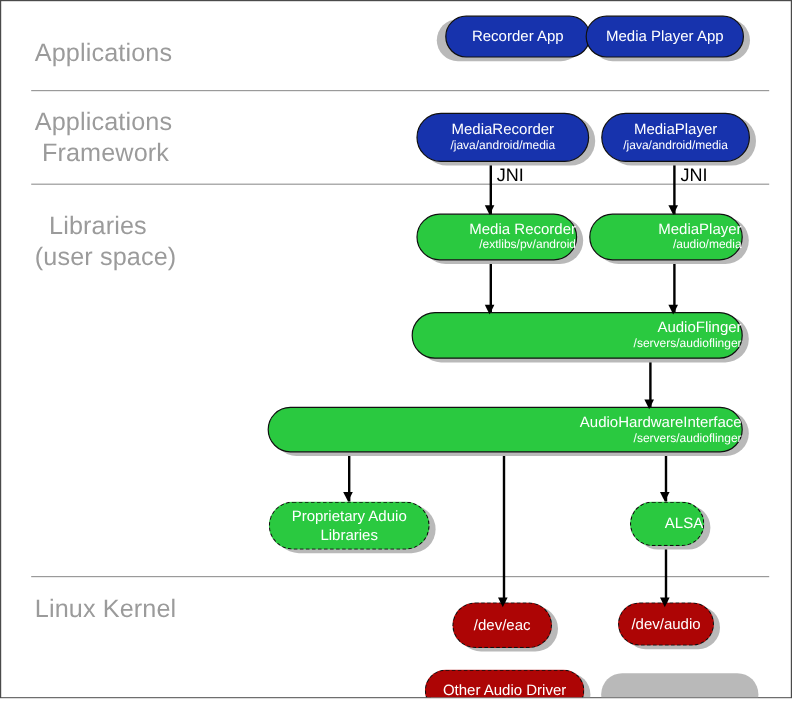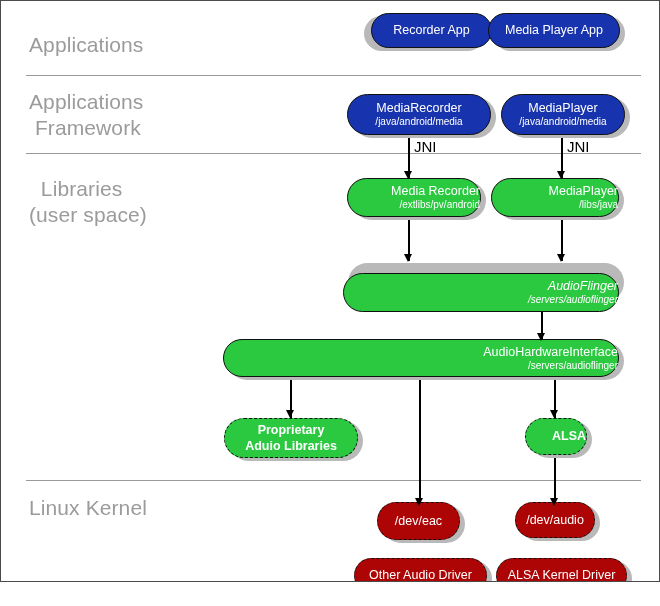--- a/index.html
+++ b/index.html
@@ -69,21 +69,20 @@
     background: #1733ad;
     border: 1.5px solid #101010;
   }
   .node.green {
     background: #2ac940;
     border: 1.5px solid #101010;
     align-items: flex-end;
   }
   .node.green.dashed {
     border: 1.5px dashed #101010;
-    font-weight: bold;
   }
   .node.red {
     background: #ad0505;
     border: 1.5px dashed #101010;
   }
 
   
   .shadow {
     position: absolute;
     border-radius: 999px;
@@ -187,25 +186,25 @@
 
   <div class="shadow" style="left:351px; top:180px; width:134px; height:39px;"></div>
   <div class="node green" style="left:346px; top:177px; width:134px; height:39px;">
     <div class="t1">Media Recorder</div>
     <div class="t2">/extlibs/pv/android</div>
   </div>
 
   <div class="shadow" style="left:495px; top:180px; width:128px; height:39px;"></div>
   <div class="node green" style="left:490px; top:177px; width:128px; height:39px;">
     <div class="t1">MediaPlayer</div>
-    <div class="t2">/libs/java</div>
+    <div class="t2">/audio/media</div>
   </div>
 
   <div class="shadow" style="left:347px; top:262px; width:276px; height:39px;"></div>
-  <div class="node green" style="left:342px; top:272px; width:276px; height:39px;font-style:italic;">
+  <div class="node green" style="left:342px; top:259px; width:276px; height:39px;">
     <div class="t1">AudioFlinger</div>
     <div class="t2">/servers/audioflinger</div>
   </div>
 
   <div class="shadow" style="left:227px; top:341px; width:396px; height:38px;"></div>
   <div class="node green" style="left:222px; top:338px; width:396px; height:38px;">
     <div class="t1">AudioHardwareInterface</div>
     <div class="t2">/servers/audioflinger</div>
   </div>
 
@@ -228,17 +227,14 @@
   <div class="node red" style="left:514px; top:501px; width:80px; height:36px;">
     <div class="t1">/dev/audio</div>
   </div>
 
   <div class="shadow" style="left:358px; top:560px; width:133px; height:35px;"></div>
   <div class="node red" style="left:353px; top:557px; width:133px; height:35px;">
     <div class="t1">Other Audio Driver</div>
   </div>
 
   <div class="shadow" style="left:500px; top:560px; width:131px; height:35px;"></div>
-  <div class="node red" style="left:495px; top:557px; width:131px; height:35px;">
-    <div class="t1">ALSA Kernel Driver</div>
-  </div>
 
 </div>
 
 </body></html>

